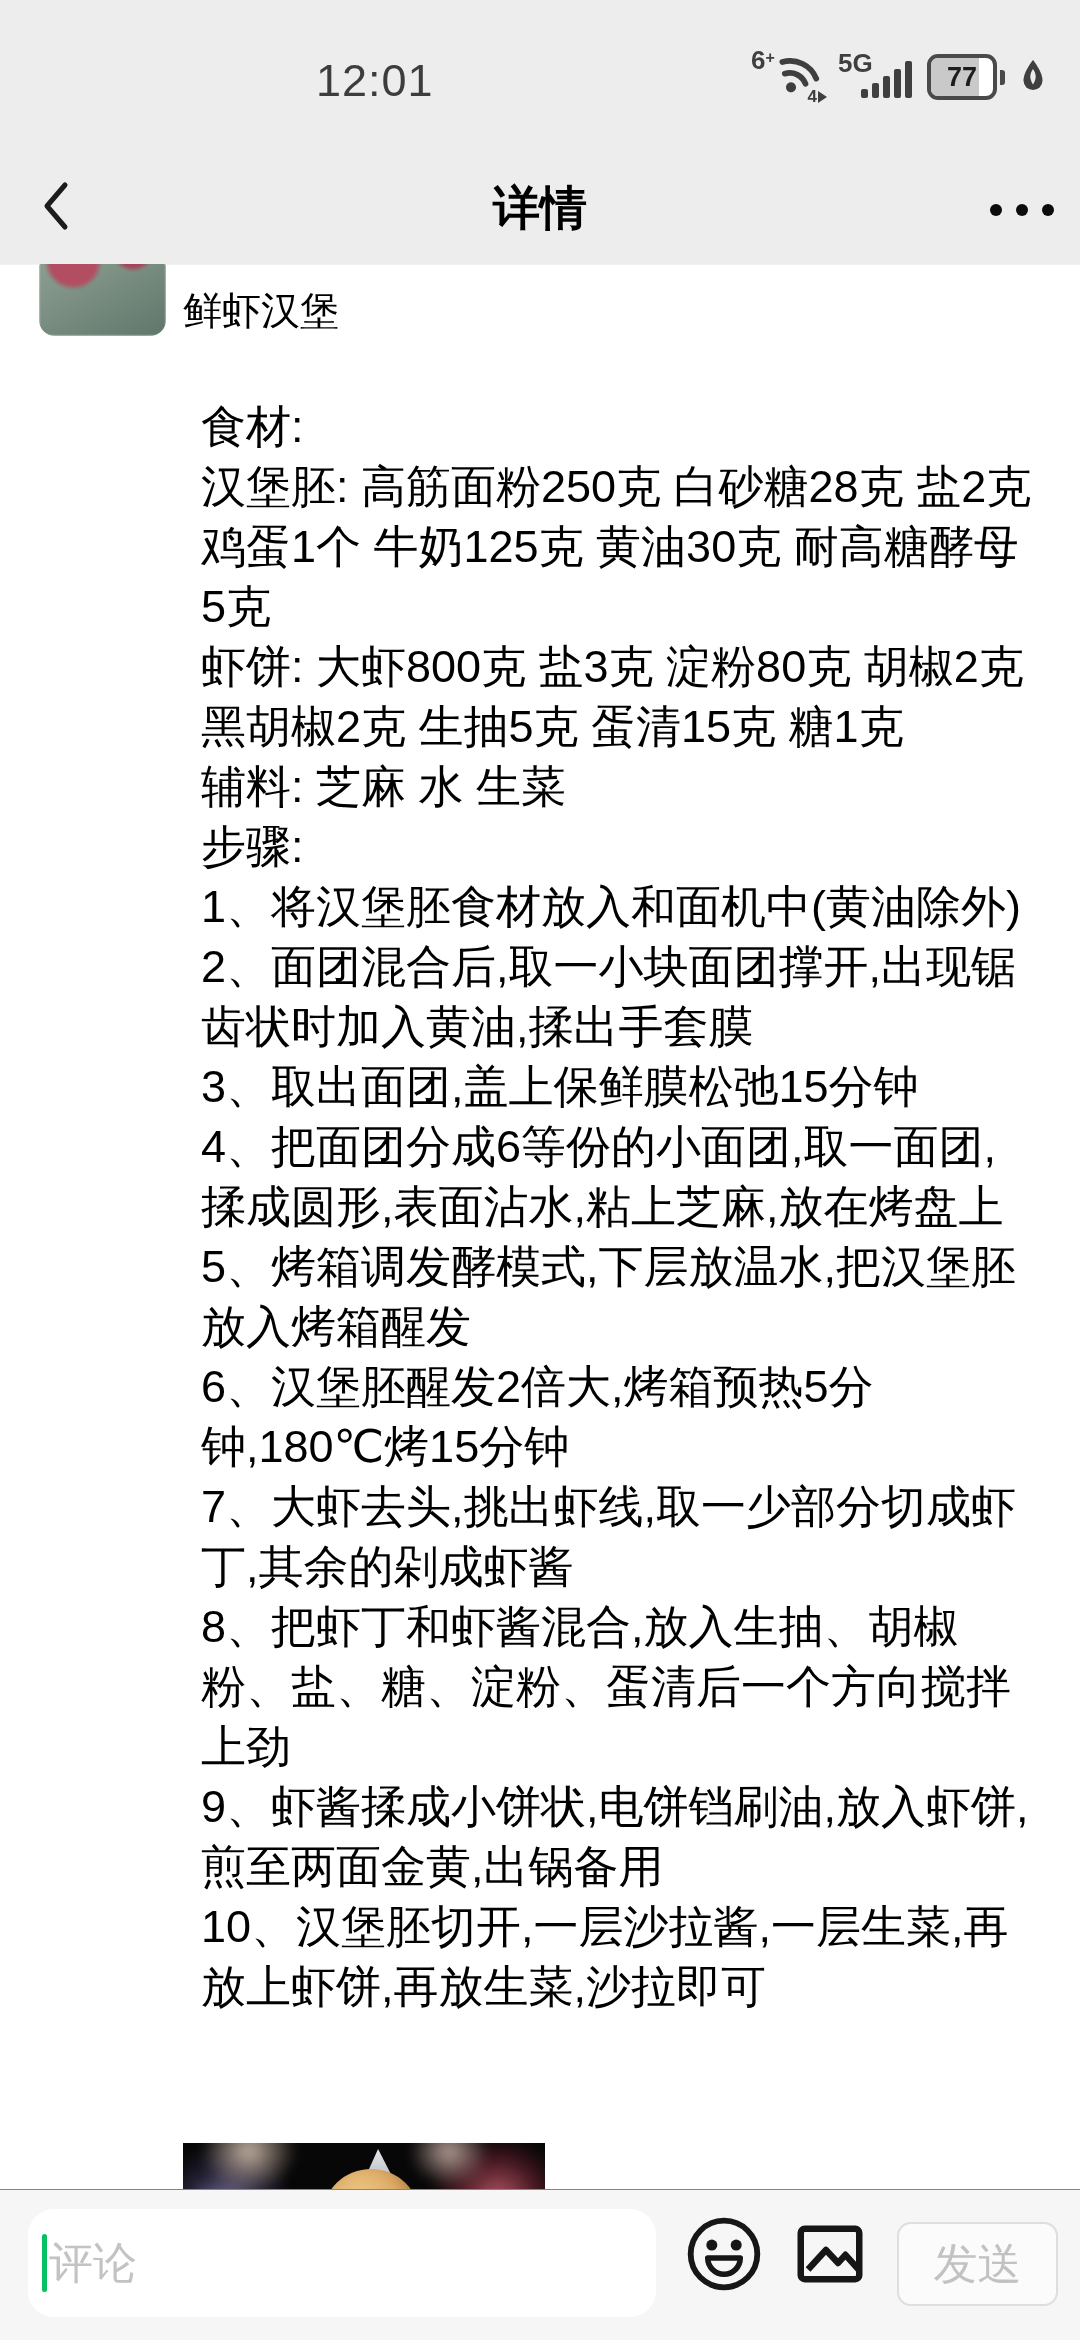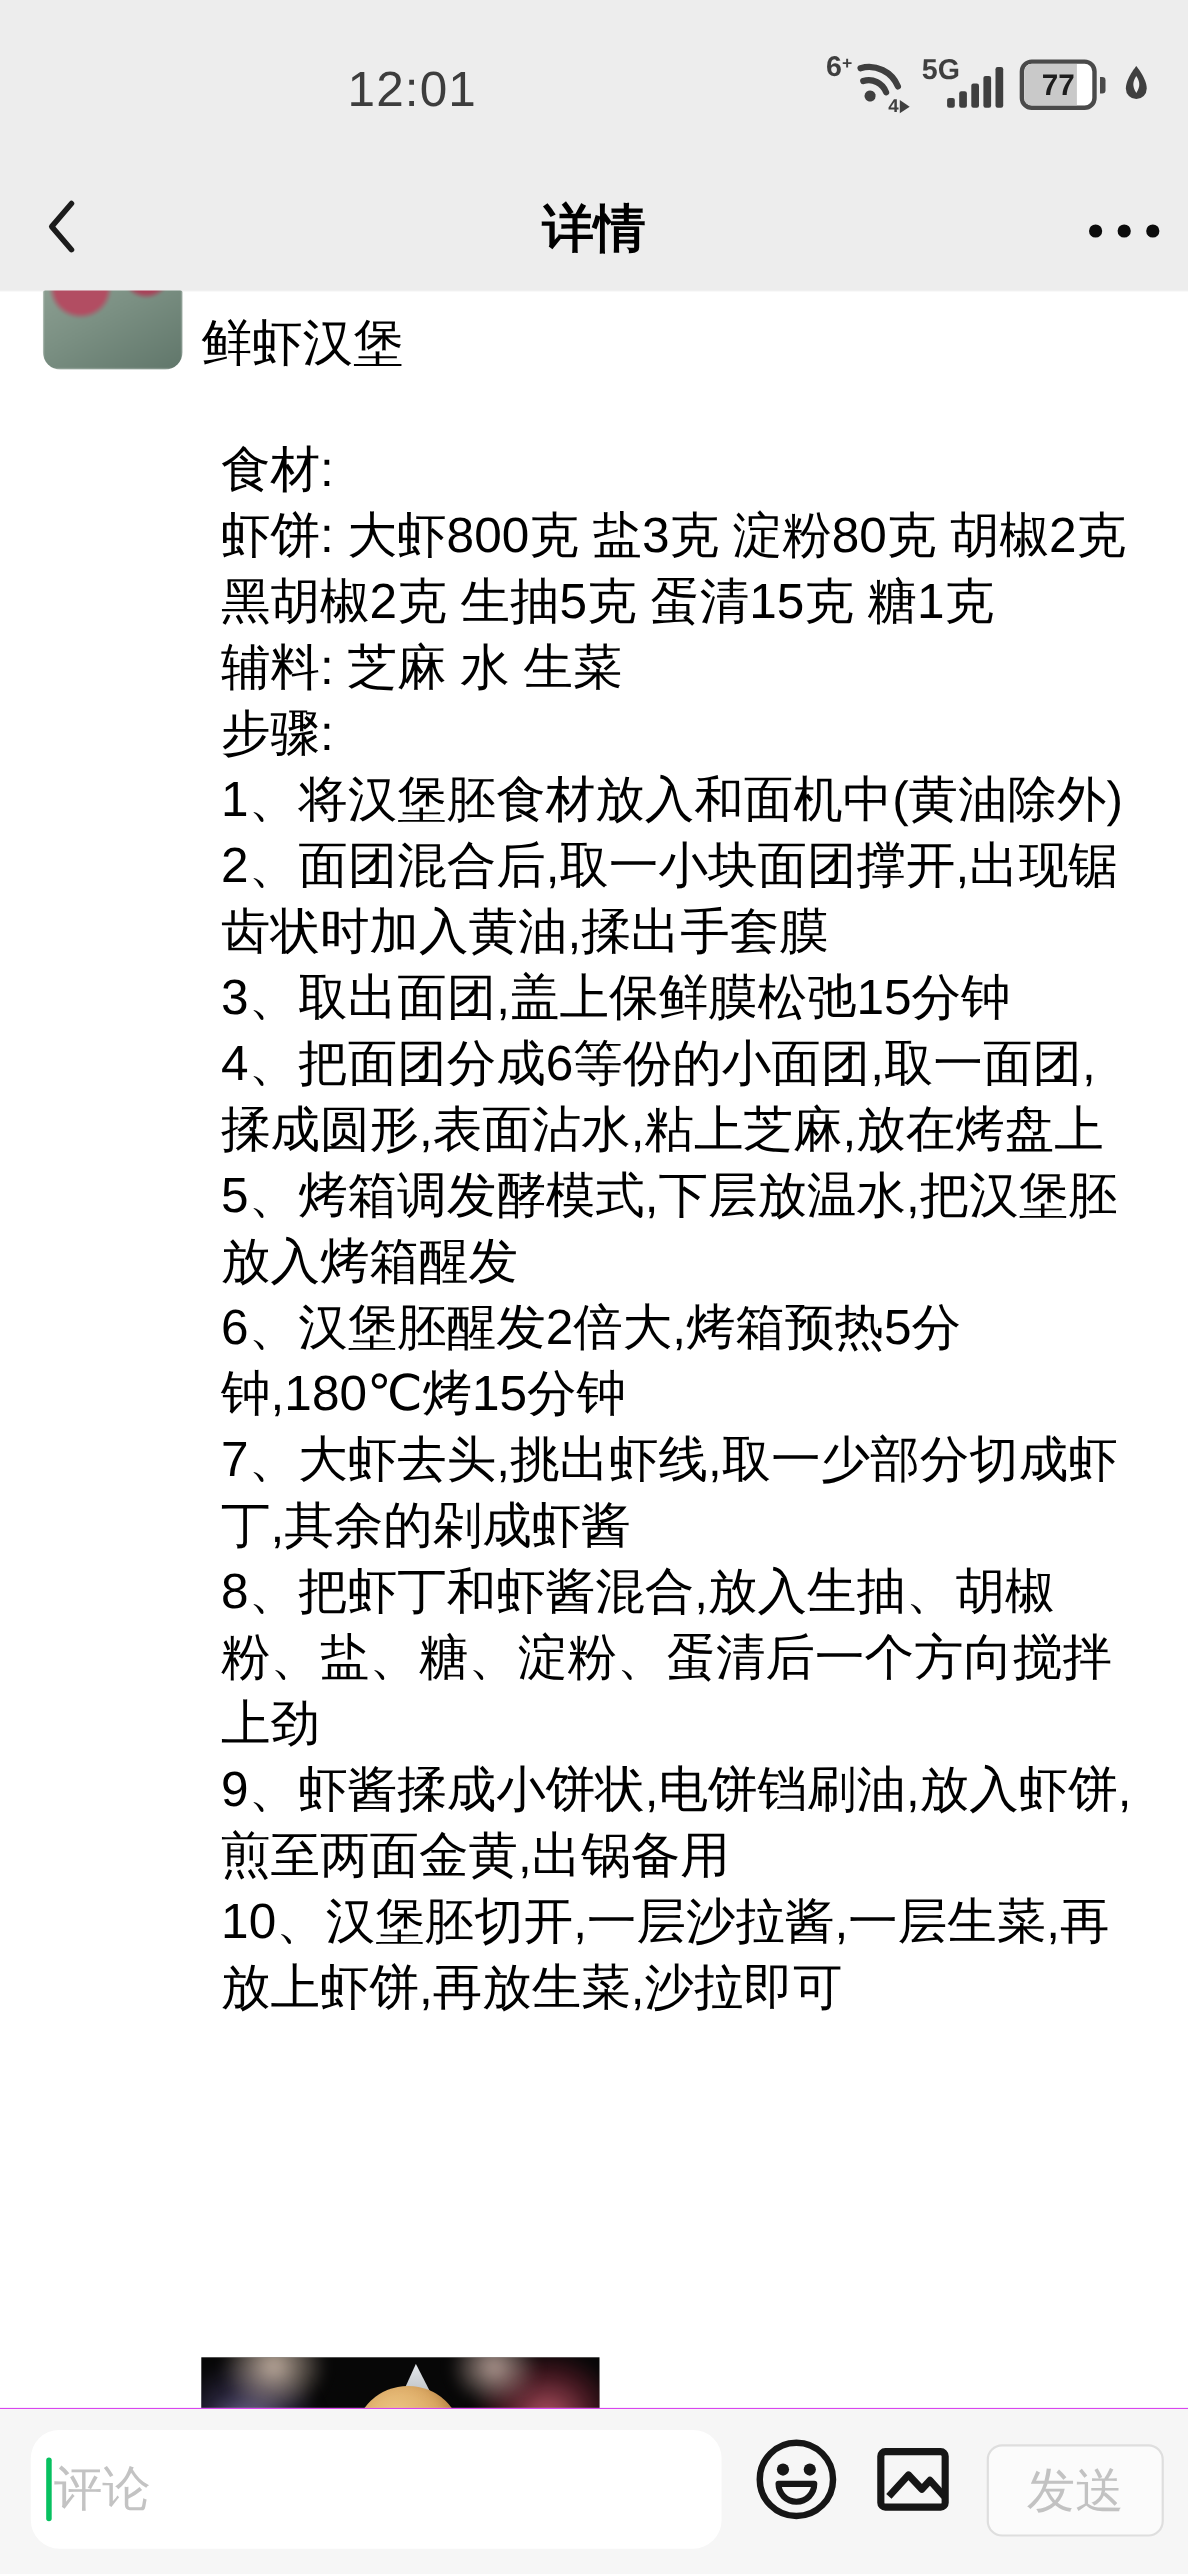--- a/index.html
+++ b/index.html
@@ -40,21 +40,21 @@
   .more-btn .dot{width:12px;height:12px;border-radius:50%;background:#0c0c0c;}
 
   
   .avatar{position:absolute;left:39px;top:264px;width:127px;height:72px;border-radius:2px 2px 16px 16px;overflow:hidden;}
   .avatar-art{position:absolute;left:0;top:-55px;width:127px;height:127px;filter:blur(1px);
     background:
       radial-gradient(ellipse 46px 44px at 27% 42%, #b24d62 0 50%, rgba(178,77,98,0) 63%),
       radial-gradient(ellipse 38px 40px at 74% 30%, #a84158 0 48%, rgba(168,65,88,0) 62%),
       radial-gradient(ellipse 70px 40px at 50% 12%, rgba(235,220,205,.55), rgba(235,220,205,0) 70%),
       linear-gradient(150deg,#9aab9e 0%,#7b9083 55%,#60766a 100%);}
-  .post-title{position:absolute;left:183px;top:285px;font-size:46px;color:#000;line-height:52px;}
+  .post-title{position:absolute;left:183px;top:285px;font-size:39px;color:#000;line-height:52px;}
   .post-body{position:absolute;left:183px;top:397px;width:840px;font-size:45px;line-height:60px;color:#000;margin-left:18px;}
   .post-body .para{white-space:pre-wrap;word-break:normal;}
 
   
   .photo{position:absolute;left:183px;top:2143px;width:362px;height:120px;background:#070707;overflow:hidden;}
   .photo .blob{position:absolute;border-radius:50%;filter:blur(6px);}
   .ph-peach{left:18px;top:-34px;width:96px;height:84px;background:radial-gradient(closest-side,rgba(228,206,188,.85),rgba(228,206,188,0));}
   .ph-purple{left:-28px;top:0px;width:140px;height:140px;background:radial-gradient(closest-side,rgba(160,150,205,.9),rgba(90,80,140,.35) 60%,rgba(0,0,0,0));}
   .ph-rose1{right:-20px;top:-8px;width:150px;height:140px;background:radial-gradient(closest-side at 55% 45%,rgba(198,92,110,.9),rgba(140,40,60,.4) 65%,rgba(0,0,0,0));}
   .ph-rose2{right:56px;top:-26px;width:80px;height:70px;background:radial-gradient(closest-side,rgba(225,195,185,.8),rgba(225,195,185,0));}
@@ -140,20 +140,21 @@
     </div>
   </div>
 
   <div class="avatar">
     <div class="avatar-art"></div>
   </div>
   <div class="post-title">鲜虾汉堡</div>
 
   <div class="post-body">
     <div class="para">食材:</div>
+    <div class="para">汉堡胚: 高筋面粉250克 白砂糖28克 盐2克  鸡蛋1个 牛奶125克 黄油30克 耐高糖酵母5克</div>
     <div class="para">虾饼: 大虾800克 盐3克 淀粉80克 胡椒2克 黑胡椒2克 生抽5克 蛋清15克 糖1克</div>
     <div class="para">辅料: 芝麻 水 生菜</div>
     <div class="para">步骤:</div>
     <div class="para">1、将汉堡胚食材放入和面机中(黄油除外)</div>
     <div class="para">2、面团混合后,取一小块面团撑开,出现锯齿状时加入黄油,揉出手套膜</div>
     <div class="para">3、取出面团,盖上保鲜膜松弛15分钟</div>
     <div class="para">4、把面团分成6等份的小面团,取一面团,揉成圆形,表面沾水,粘上芝麻,放在烤盘上</div>
     <div class="para">5、烤箱调发酵模式,下层放温水,把汉堡胚放入烤箱醒发</div>
     <div class="para">6、汉堡胚醒发2倍大,烤箱预热5分钟,180℃烤15分钟</div>
     <div class="para">7、大虾去头,挑出虾线,取一少部分切成虾丁,其余的剁成虾酱</div>

